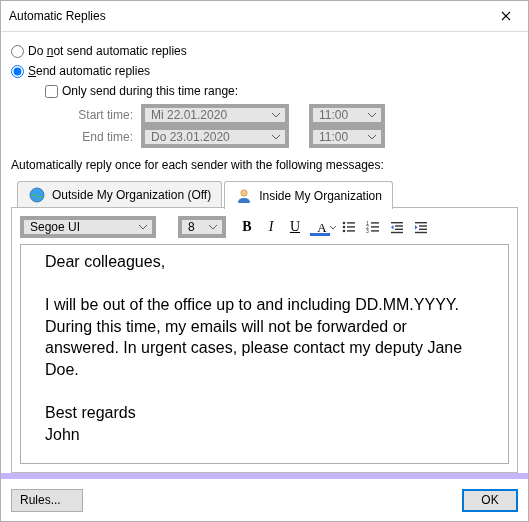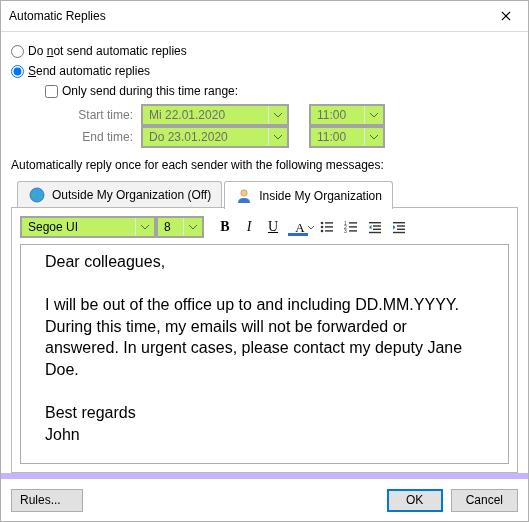--- a/index.html
+++ b/index.html
@@ -11,35 +11,35 @@
   .closebtn svg{width:10px;height:10px}
   .body{flex:1;padding:10px 10px 0 10px;display:flex;flex-direction:column}
   .radio-row{display:flex;align-items:center;margin:2px 0 4px 0}
   .radio-row input{margin:0 4px 0 0}
   .radio-row label span.ul{text-decoration:underline}
   .check-row{display:flex;align-items:center;margin:2px 0 6px 34px}
   .check-row input{margin:0 4px 0 0}
   .timegrid{margin-left:50px}
   .timegrid .row{display:flex;align-items:center;margin-bottom:0}
   .timegrid .lbl{width:72px;text-align:right;color:#7a7a7a;margin-right:8px}
-  .combo{position:relative;height:22px;border:2px solid #a3a3a3;background:#bef264;display:flex;align-items:center;box-sizing:border-box;color:#6d6d6d}
+  .combo{position:relative;height:22px;border:4px solid #a3a3a3;background:#e5e5e5;display:flex;align-items:center;box-sizing:border-box;color:#6d6d6d}
   .combo.date{width:148px;margin-right:20px}
   .combo.time{width:76px}
   .combo .val{padding-left:6px;flex:1;font-size:12px}
   .combo .arrow{width:18px;height:100%;display:flex;align-items:center;justify-content:center;border-left:1px solid #e5e5e5}
   .combo .arrow svg{width:8px;height:5px}
   .sectiontxt{margin:10px 0 8px 0}
   .tabs{position:relative;height:28px;display:flex;align-items:flex-end;padding-left:6px}
   .tabs::after{content:"";position:absolute;left:0;right:0;bottom:0;height:1px;background:#b9b9b9}
   .tab{position:relative;display:flex;align-items:center;height:26px;padding:0 10px;border:1px solid #b9b9b9;border-bottom:none;background:#f2f2f2;border-top-left-radius:3px;border-top-right-radius:3px;margin-right:2px;font-size:12px;cursor:pointer}
   .tab.active{background:#fff;z-index:2;height:27px;margin-bottom:-1px}
   .tab .tabicon{width:18px;height:18px;margin-right:6px;display:flex;align-items:center;justify-content:center}
   .tabpanel{border:1px solid #b9b9b9;border-top:none;padding:8px;display:flex;flex-direction:column;flex:1}
   .toolbar{display:flex;align-items:center;margin-bottom:6px}
-  .toolbar .combo.font{width:136px;color:#000;margin-right:0}
+  .toolbar .combo.font{width:136px;color:#000;margin-right:22px}
   .toolbar .combo.size{width:48px;color:#000;margin-right:10px}
   .toolbar .tbtn{width:22px;height:22px;display:flex;align-items:center;justify-content:center;margin-right:2px;cursor:pointer}
   .toolbar .tbtn svg{width:16px;height:16px}
   .toolbar .bold{font-weight:bold;font-family:"Times New Roman",serif;font-size:14px}
   .toolbar .ital{font-style:italic;font-family:"Times New Roman",serif;font-size:14px}
   .toolbar .und{text-decoration:underline;font-family:"Times New Roman",serif;font-size:14px}
   .fontcolor{position:relative}
   .fontcolor .A{font-family:"Times New Roman",serif;font-size:13px;line-height:11px}
   .fontcolor .bar{position:absolute;left:2px;right:6px;bottom:2px;height:3px;background:#2e6bd6}
   .fontcolor .dd{position:absolute;right:0;top:3px}
@@ -229,18 +229,15 @@
   </div>
 
   <div class="footer">
     <div class="btn rules">
         <span>Rules...</span>
       </div>
     <div style="flex:1"></div>
     <div class="btn ok">
         <span>OK</span>
       </div>
-    <div class="btn">
-        <span>Cancel</span>
-      </div>
   </div>
 
 </div>
 
 </body></html>

